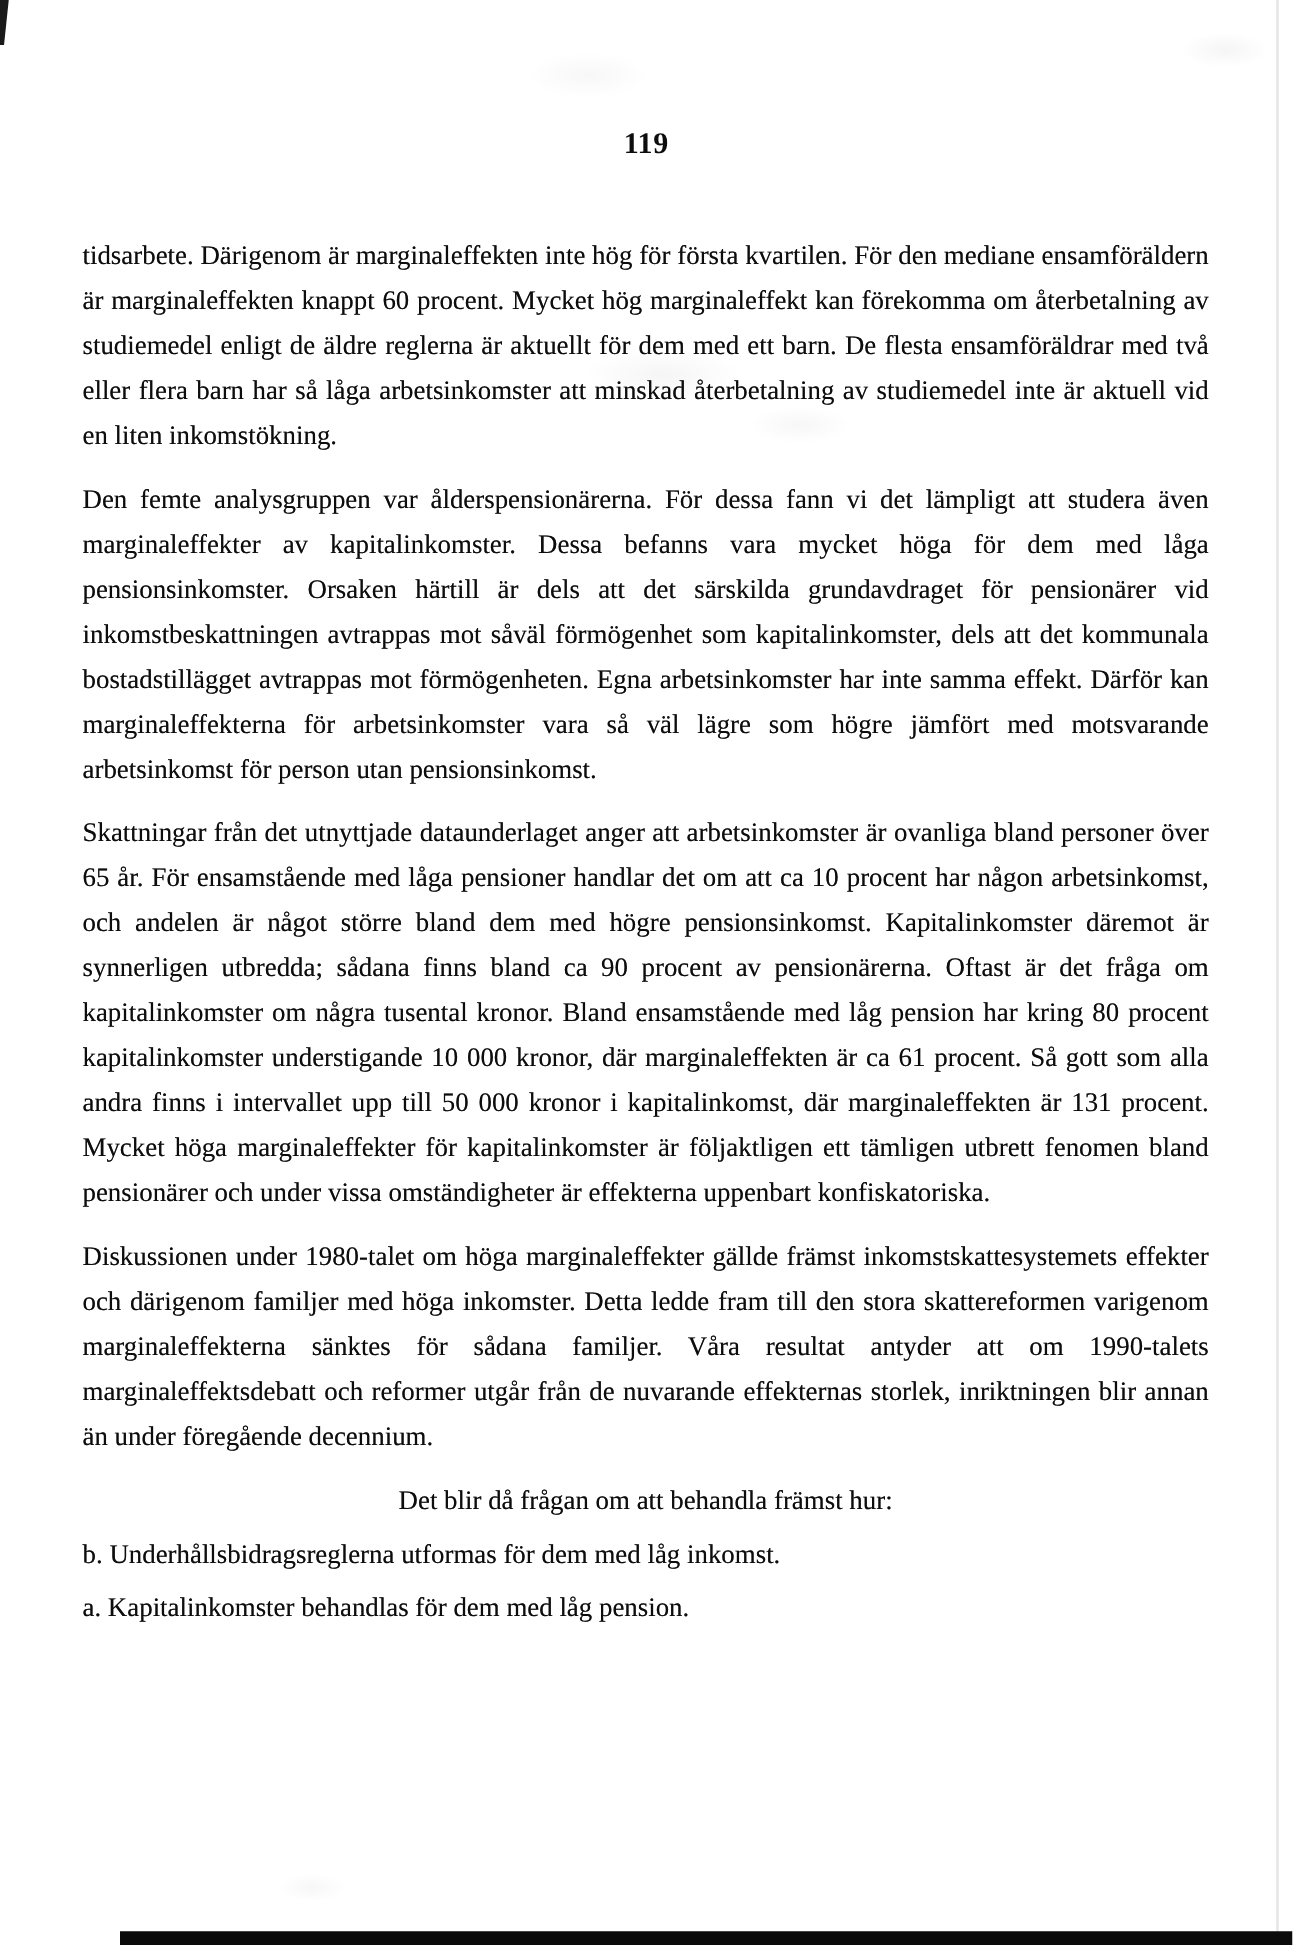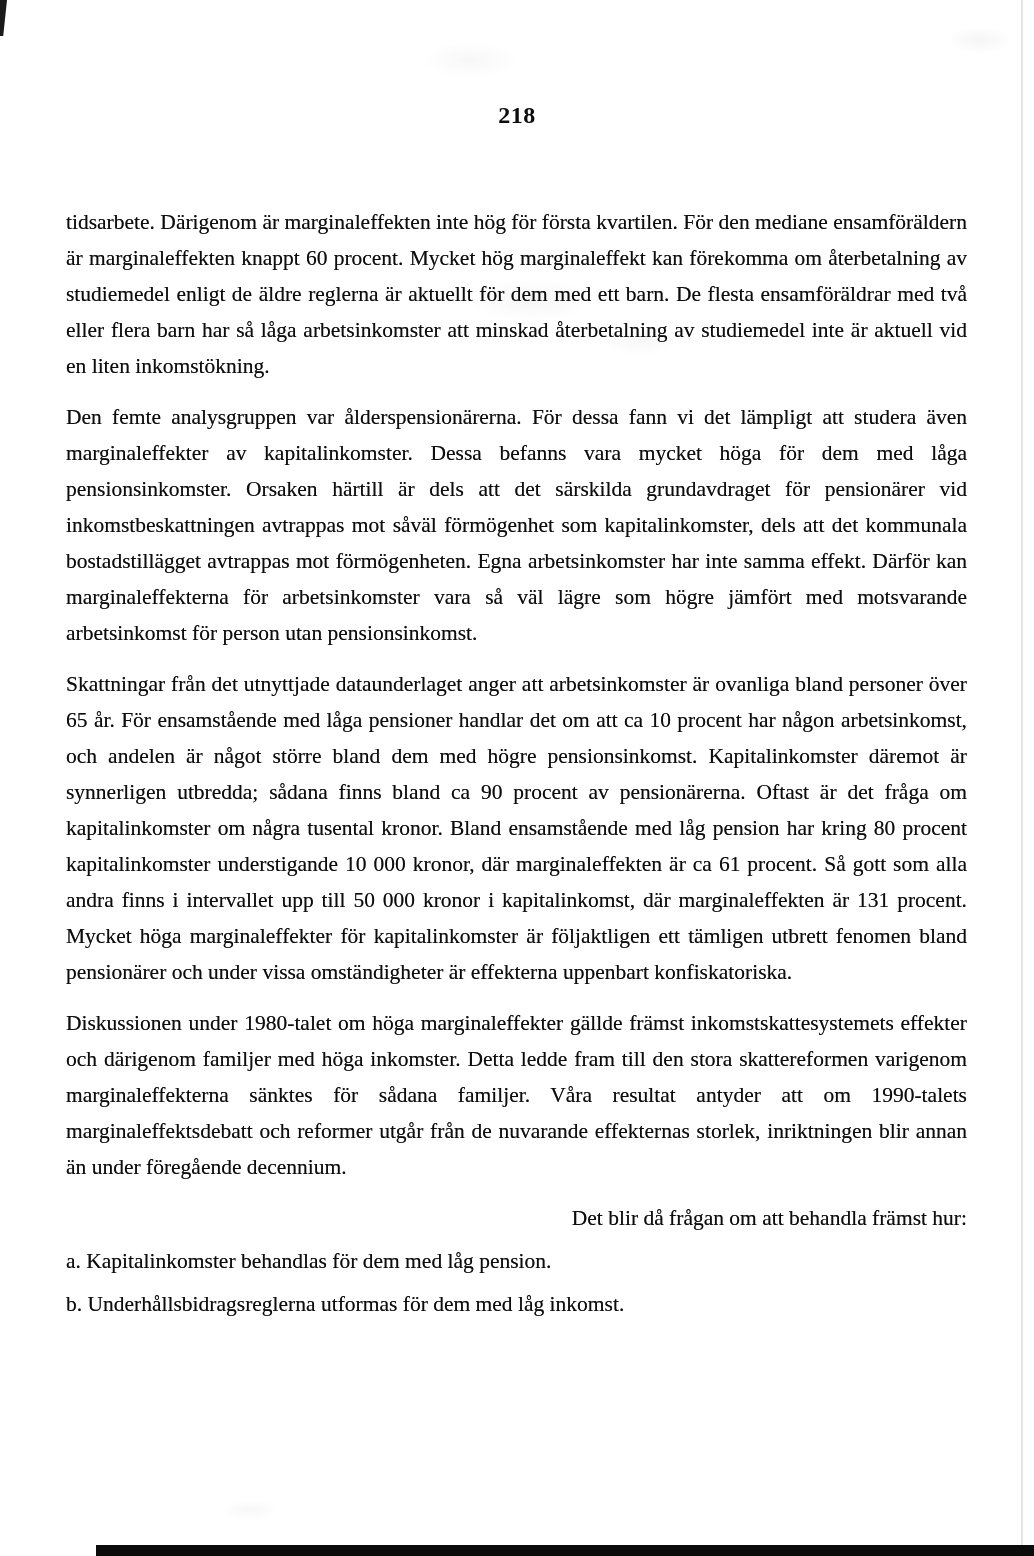--- a/index.html
+++ b/index.html
@@ -32,34 +32,34 @@
     margin: 0;
     padding-top: 102px;
     text-align: center;
     font-size: 24px;
     font-weight: 700;
     letter-spacing: 0.5px;
   }
   .content {
     position: relative;
     width: 901px;
-    margin: 75px auto 0 66px;
+    margin: 57px auto 0 66px;
     font-size: 21.5px;
     line-height: 36px;
     text-shadow: 0 0 0.5px rgba(0,0,0,0.55); 
   }
   .content p {
     margin: 0;
     text-align: justify;
   }
   .content p + p {
     margin-top: 15px;
   }
   .content p.list-intro {
-    text-align: right;
+    text-align: center;
   }
   .list {
     margin-top: 4px;
   }
   .list-item {
     padding-left: 29px;
     text-indent: -29px;
     line-height: 43px;
     text-align: left;
   }
@@ -92,36 +92,36 @@
     right: 11px;
     width: 2px;
     background: rgba(0,0,0,0.10);
   }
 </style>
 </head>
 <body>
 
 <div class="scan-surface"></div>
 
-<div class="page-number">218</div>
+<div class="page-number">119</div>
 
 <div class="content">
   <p>tidsarbete. Därigenom är marginaleffekten inte hög för första kvartilen. För den mediane ensamföräldern är marginaleffekten knappt 60 procent. Mycket hög marginaleffekt kan förekomma om återbetalning av studiemedel enligt de äldre reglerna är aktuellt för dem med ett barn. De flesta ensamföräldrar med två eller flera barn har så låga arbetsinkomster att minskad återbetalning av studiemedel inte är aktuell vid en liten inkomstökning.</p>
   <p>Den femte analysgruppen var ålderspensionärerna. För dessa fann vi det lämpligt att studera även marginaleffekter av kapitalinkomster. Dessa befanns vara mycket höga för dem med låga pensionsinkomster. Orsaken härtill är dels att det särskilda grundavdraget för pensionärer vid inkomstbeskattningen avtrappas mot såväl förmögenhet som kapitalinkomster, dels att det kommunala bostadstillägget avtrappas mot förmögenheten. Egna arbetsinkomster har inte samma effekt. Därför kan marginaleffekterna för arbetsinkomster vara så väl lägre som högre jämfört med motsvarande arbetsinkomst för person utan pensionsinkomst.</p>
   <p>Skattningar från det utnyttjade dataunderlaget anger att arbetsinkomster är ovanliga bland personer över 65 år. För ensamstående med låga pensioner handlar det om att ca 10 procent har någon arbetsinkomst, och andelen är något större bland dem med högre pensionsinkomst. Kapitalinkomster däremot är synnerligen utbredda; sådana finns bland ca 90 procent av pensionärerna. Oftast är det fråga om kapitalinkomster om några tusental kronor. Bland ensamstående med låg pension har kring 80 procent kapitalinkomster understigande 10 000 kronor, där marginaleffekten är ca 61 procent. Så gott som alla andra finns i intervallet upp till 50 000 kronor i kapitalinkomst, där marginaleffekten är 131 procent. Mycket höga marginaleffekter för kapitalinkomster är följaktligen ett tämligen utbrett fenomen bland pensionärer och under vissa omständigheter är effekterna uppenbart konfiskatoriska.</p>
   <p>Diskussionen under 1980-talet om höga marginaleffekter gällde främst inkomstskattesystemets effekter och därigenom familjer med höga inkomster. Detta ledde fram till den stora skattereformen varigenom marginaleffekterna sänktes för sådana familjer. Våra resultat antyder att om 1990-talets marginaleffektsdebatt och reformer utgår från de nuvarande effekternas storlek, inriktningen blir annan än under föregående decennium.</p>
   <p class="list-intro">Det blir då frågan om att behandla främst hur:</p>
 
   <div class="list">
     <div class="list-item">
+      <span class="list-marker">b.</span>
+      <span>Underhållsbidragsreglerna utformas för dem med låg inkomst.</span>
+    </div>
+    <div class="list-item">
       <span class="list-marker">a.</span>
       <span>Kapitalinkomster behandlas för dem med låg pension.</span>
-    </div>
-    <div class="list-item">
-      <span class="list-marker">b.</span>
-      <span>Underhållsbidragsreglerna utformas för dem med låg inkomst.</span>
     </div>
   </div>
 </div>
 
 <div class="artifact-left-corner"></div>
 <div class="artifact-right-line"></div>
 <div class="artifact-bottom-bar"></div>
 
 </body></html>

